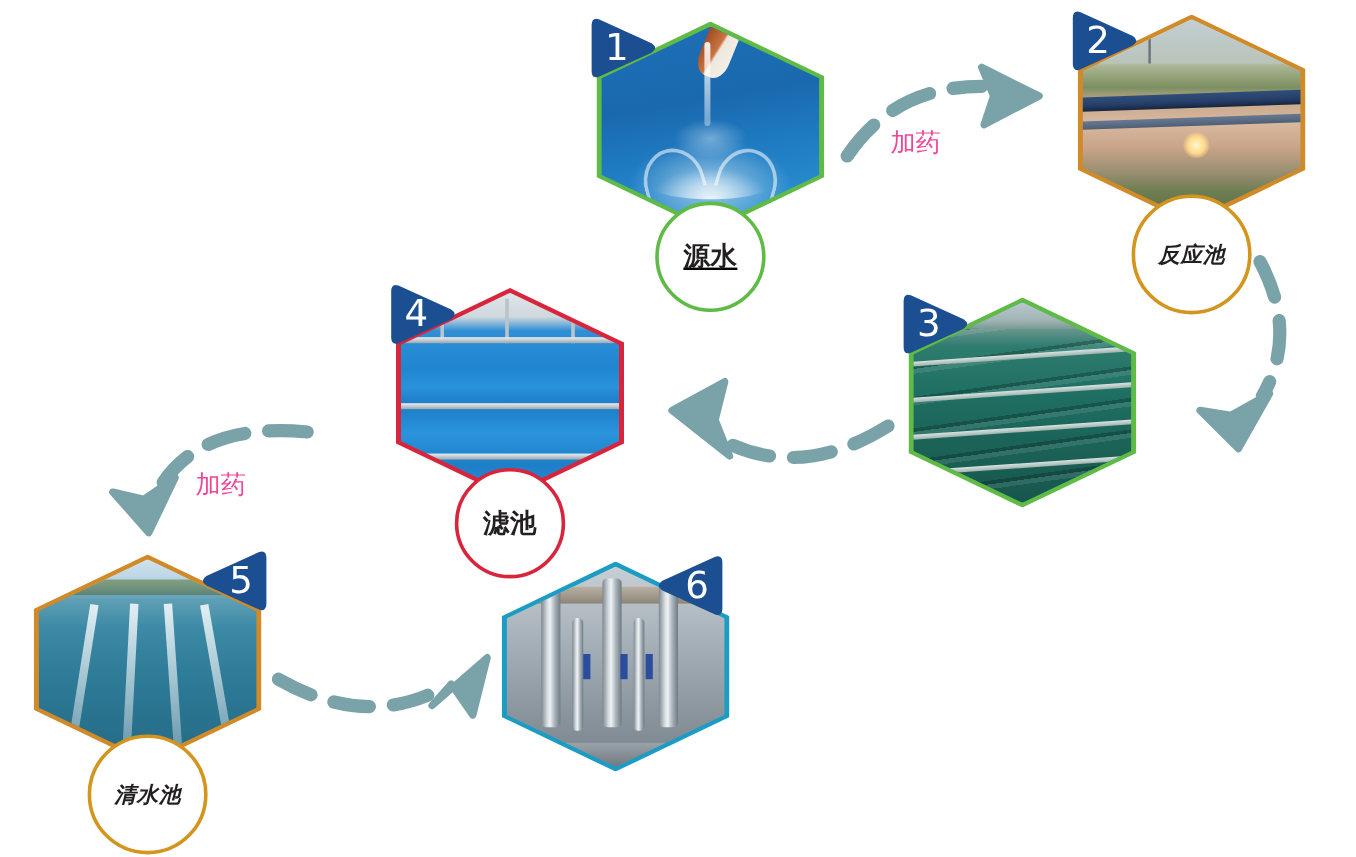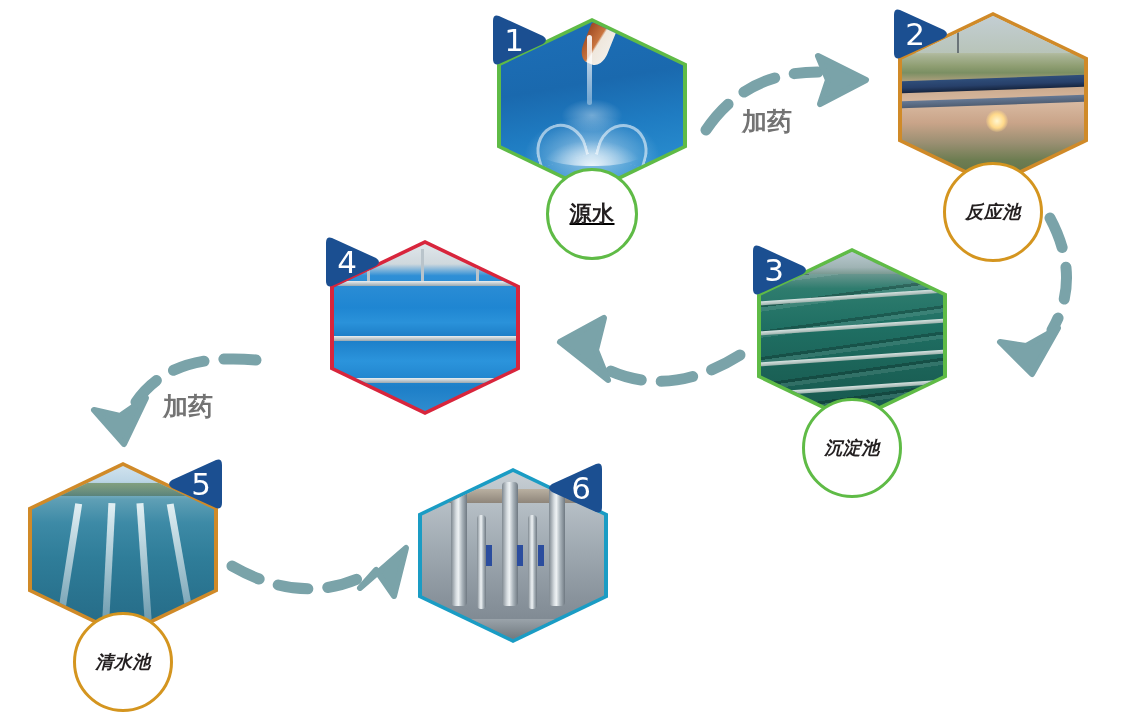--- a/index.html
+++ b/index.html
@@ -304,23 +304,23 @@
     position: absolute;
     left: 0;
     top: 0;
     width: 1130px;
     height: 714px;
     z-index: 2;
     pointer-events: none;
   }
   .arrow-label {
     position: absolute;
-    font-size: 25px;
-    font-weight: 700;
-    color: #737373;
+    font-size: 21px;
+    font-weight: 400;
+    color: #ec4899;
     z-index: 3;
     white-space: nowrap;
     font-family: "DejaVu Sans", "Liberation Sans", sans-serif;
   }
 </style>
 </head>
 <body>
 
 <div id="stage">
 
@@ -412,23 +412,20 @@
           <div class="rail" style="top:62%;"></div>
           <div class="rail" style="top:80%;"></div>
         </div>
       </div>
     </div>
     <div class="badge left" style="left:-6px; top:-6px;">
       <svg class="pennant" viewBox="0 0 60 56" xmlns="http://www.w3.org/2000/svg">
         <path d="M 8 4 L 52 24 Q 58 28 52 32 L 8 52 Q 2 54 2 47 L 2 9 Q 2 2 8 4 Z" fill="#1b4f91"></path>
       </svg>
       <div class="num">3</div>
-    </div>
-    <div class="cap w3" style="border:3px solid #5fbb46;">
-      <span>沉淀池</span>
     </div>
   </div>
 
   <div class="node" style="left:330px; top:240px;">
     <div class="hex-wrap">
       <div class="hex-outer" style="background:#d8253c;"></div>
       <div class="hex-inner">
         <div class="photo ph-filter">
           <div class="post" style="left:18%;"></div>
           <div class="post" style="left:48%;"></div>
@@ -437,20 +434,23 @@
           <div class="beam" style="top:55%;"></div>
           <div class="beam" style="top:80%;"></div>
         </div>
       </div>
     </div>
     <div class="badge left" style="left:-6px; top:-6px;">
       <svg class="pennant" viewBox="0 0 60 56" xmlns="http://www.w3.org/2000/svg">
         <path d="M 8 4 L 52 24 Q 58 28 52 32 L 8 52 Q 2 54 2 47 L 2 9 Q 2 2 8 4 Z" fill="#1b4f91"></path>
       </svg>
       <div class="num">4</div>
+    </div>
+    <div class="cap" style="border:3px solid #d8253c;">
+      <span>滤池</span>
     </div>
   </div>
 
   <div class="node" style="left:28px; top:462px;">
     <div class="hex-wrap">
       <div class="hex-outer" style="background:#d08a28;"></div>
       <div class="hex-inner">
         <div class="photo ph-clear">
           <div class="treeline"></div>
           <div class="lane" style="left:18%; top:22%; height:78%; transform:rotate(9deg);"></div>

